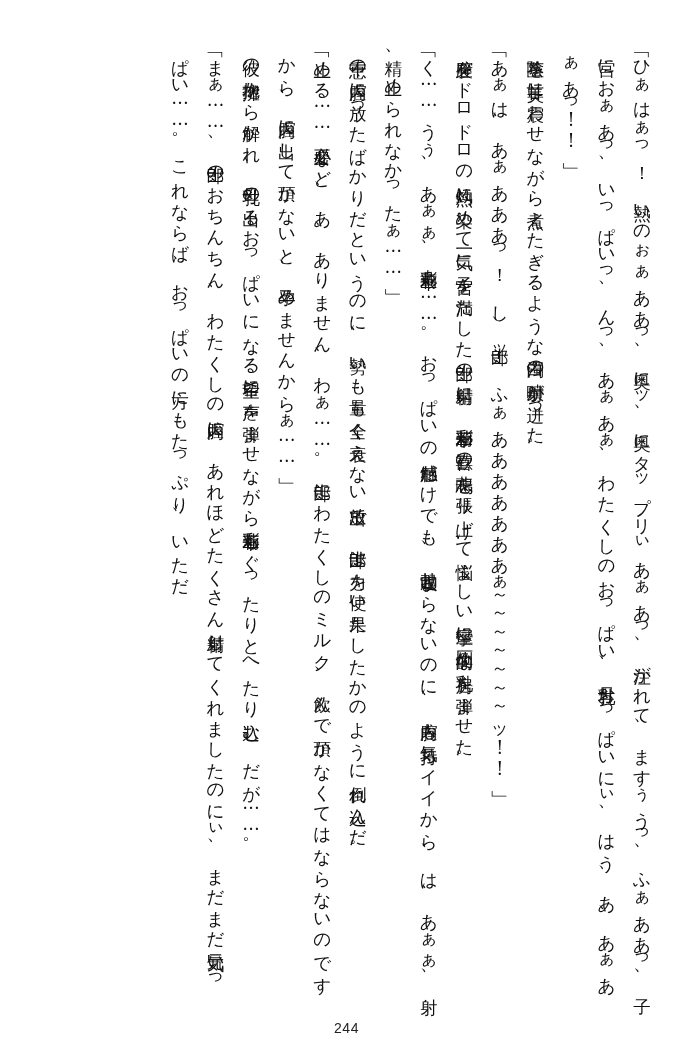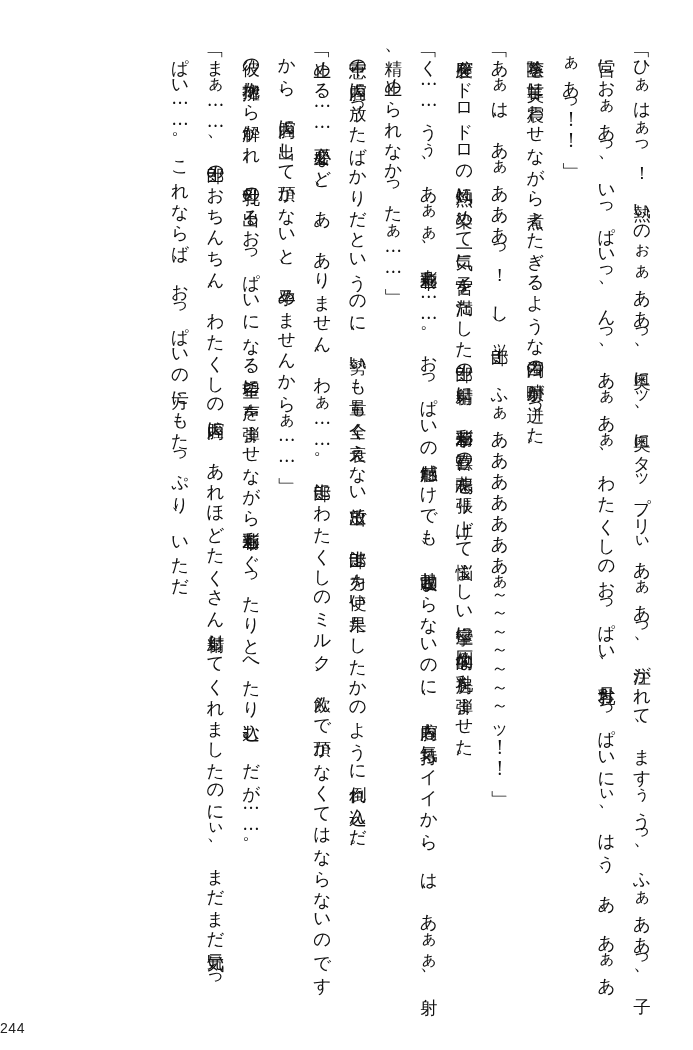--- a/index.html
+++ b/index.html
@@ -34,21 +34,21 @@
     letter-spacing: 0.055em;
     text-align: justify;
     white-space: pre-wrap;
     font-feature-settings: "vert" 1;
   }
   #page-number {
     position: absolute;
     left: 0;
     right: 0;
     bottom: 14px;
-    text-align: left;
+    text-align: center;
     font-family: "Liberation Sans", sans-serif;
     font-size: 14px;
     color: #222222;
     letter-spacing: 0.04em;
   }
 </style>
 </head>
 <body>
 
 <div id="page">

